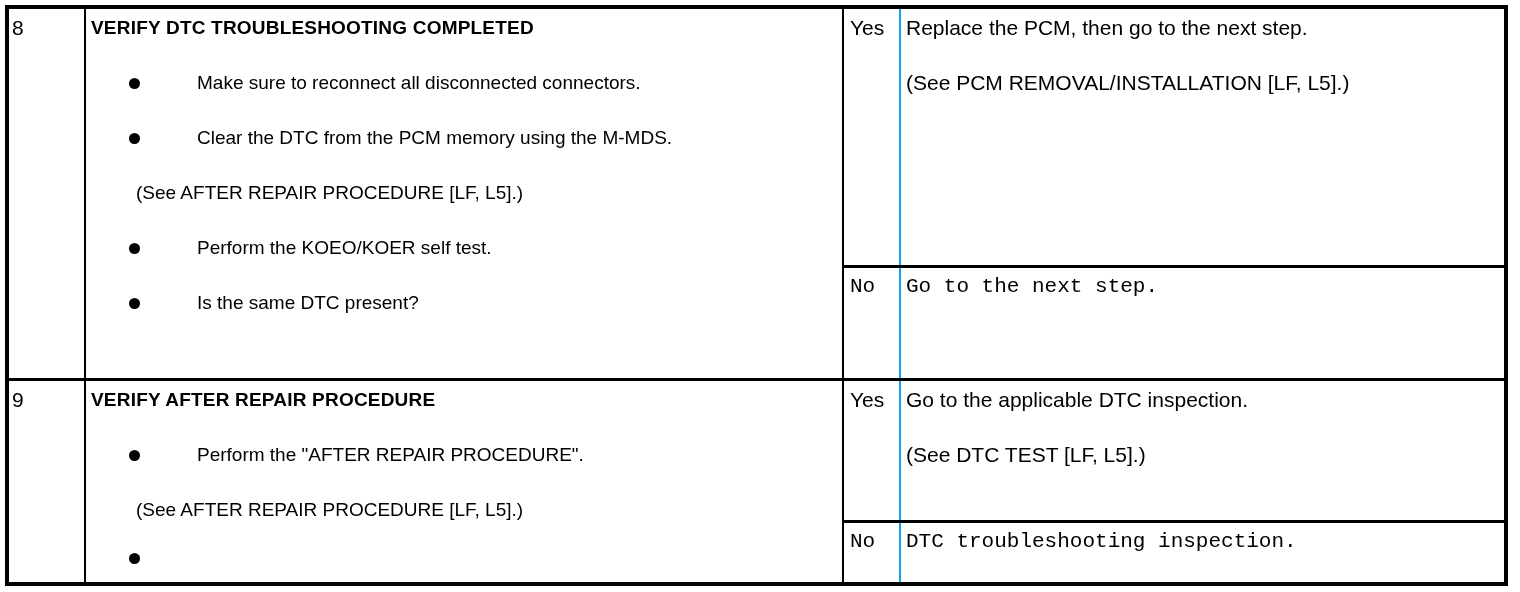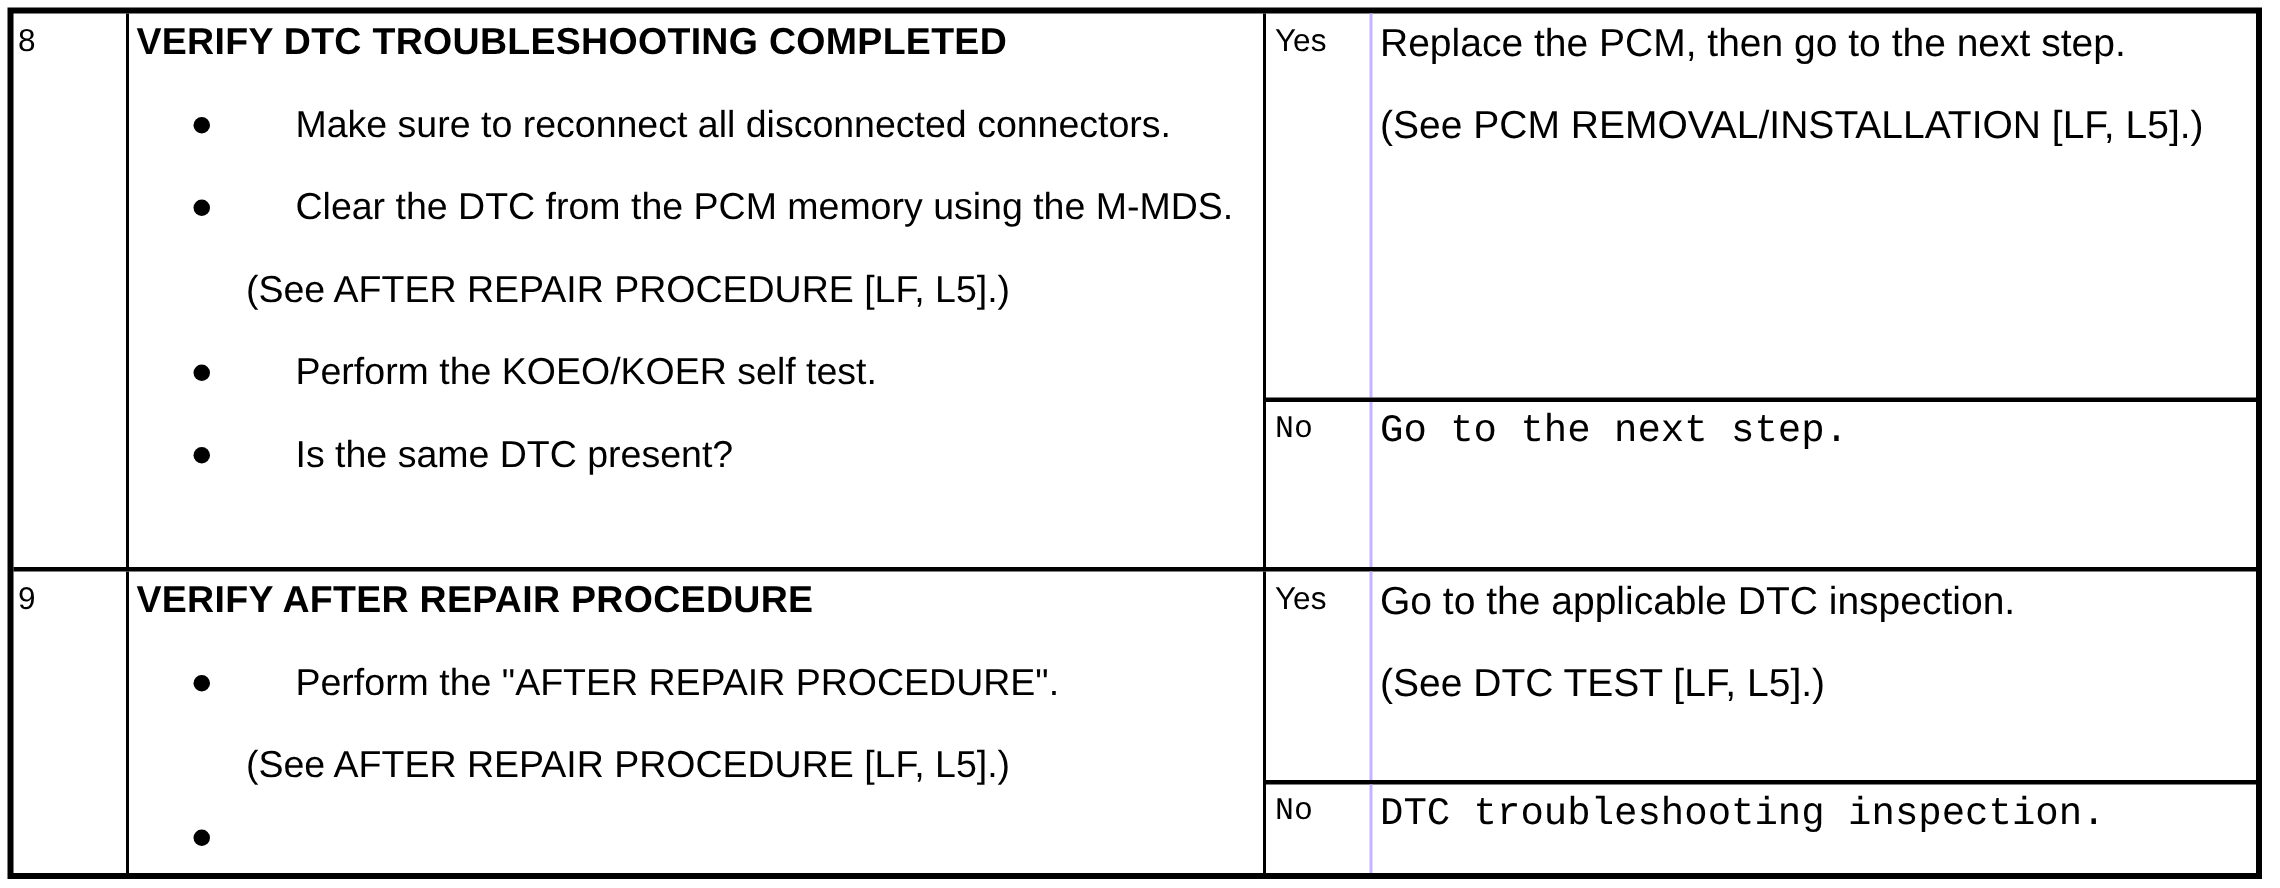--- a/index.html
+++ b/index.html
@@ -38,37 +38,37 @@
     border-right: 2px solid #000000;
     padding: 7px 2px 0 3px;
     font-size: 21px;
     line-height: 24px;
   }
   .cell-action {
     width: 758px;
     flex: none;
     border-right: 2px solid #000000;
     padding: 7px 8px 0 5px;
-    font-size: 25px;
+    font-size: 19px;
   }
   .row-title {
     font-weight: bold;
     line-height: 24px;
     letter-spacing: 0.2px;
   }
   .aline {
     display: flex;
     align-items: center;
     line-height: 24px;
     margin-top: 31px;
     margin-left: 38px;
     gap: 33px;
   }
   .aline.note {
-    margin-left: 73px;
+    margin-left: 45px;
   }
   .dot {
     width: 11px;
     height: 11px;
     border-radius: 50%;
     background: #000000;
     margin-right: 24px;
     flex: none;
   }
   .branches {
@@ -76,31 +76,31 @@
     display: flex;
     flex-direction: column;
   }
   .branch { display: flex; width: 100%; }
   .branch + .branch { border-top: 3px solid #000000; font-family: Liberation Mono, monospace; }
   .trow-8 .branch-yes { height: 256px; flex: none; }
   .trow-8 .branch-no  { flex: 1; }
   .trow-9 .branch-yes { height: 139px; flex: none; }
   .trow-9 .branch-no  { flex: 1; }
   .cell-answer {
-    width: 71px;
+    width: 57px;
     flex: none;
-    border-right: 2px solid #c4b5fd;
+    border-right: 2px solid #0ea5e9;
     padding: 7px 2px 0 6px;
     font-size: 21px;
     line-height: 24px;
   }
   .cell-result {
     flex: 1;
     padding: 7px 8px 0 5px;
-    font-size: 26px;
+    font-size: 21px;
   }
   .rline { line-height: 24px; }
   .rline + .rline { margin-top: 31px; }
 </style>
 </head>
 <body>
 
 <div class="page">
   <div class="ts-table">
 

